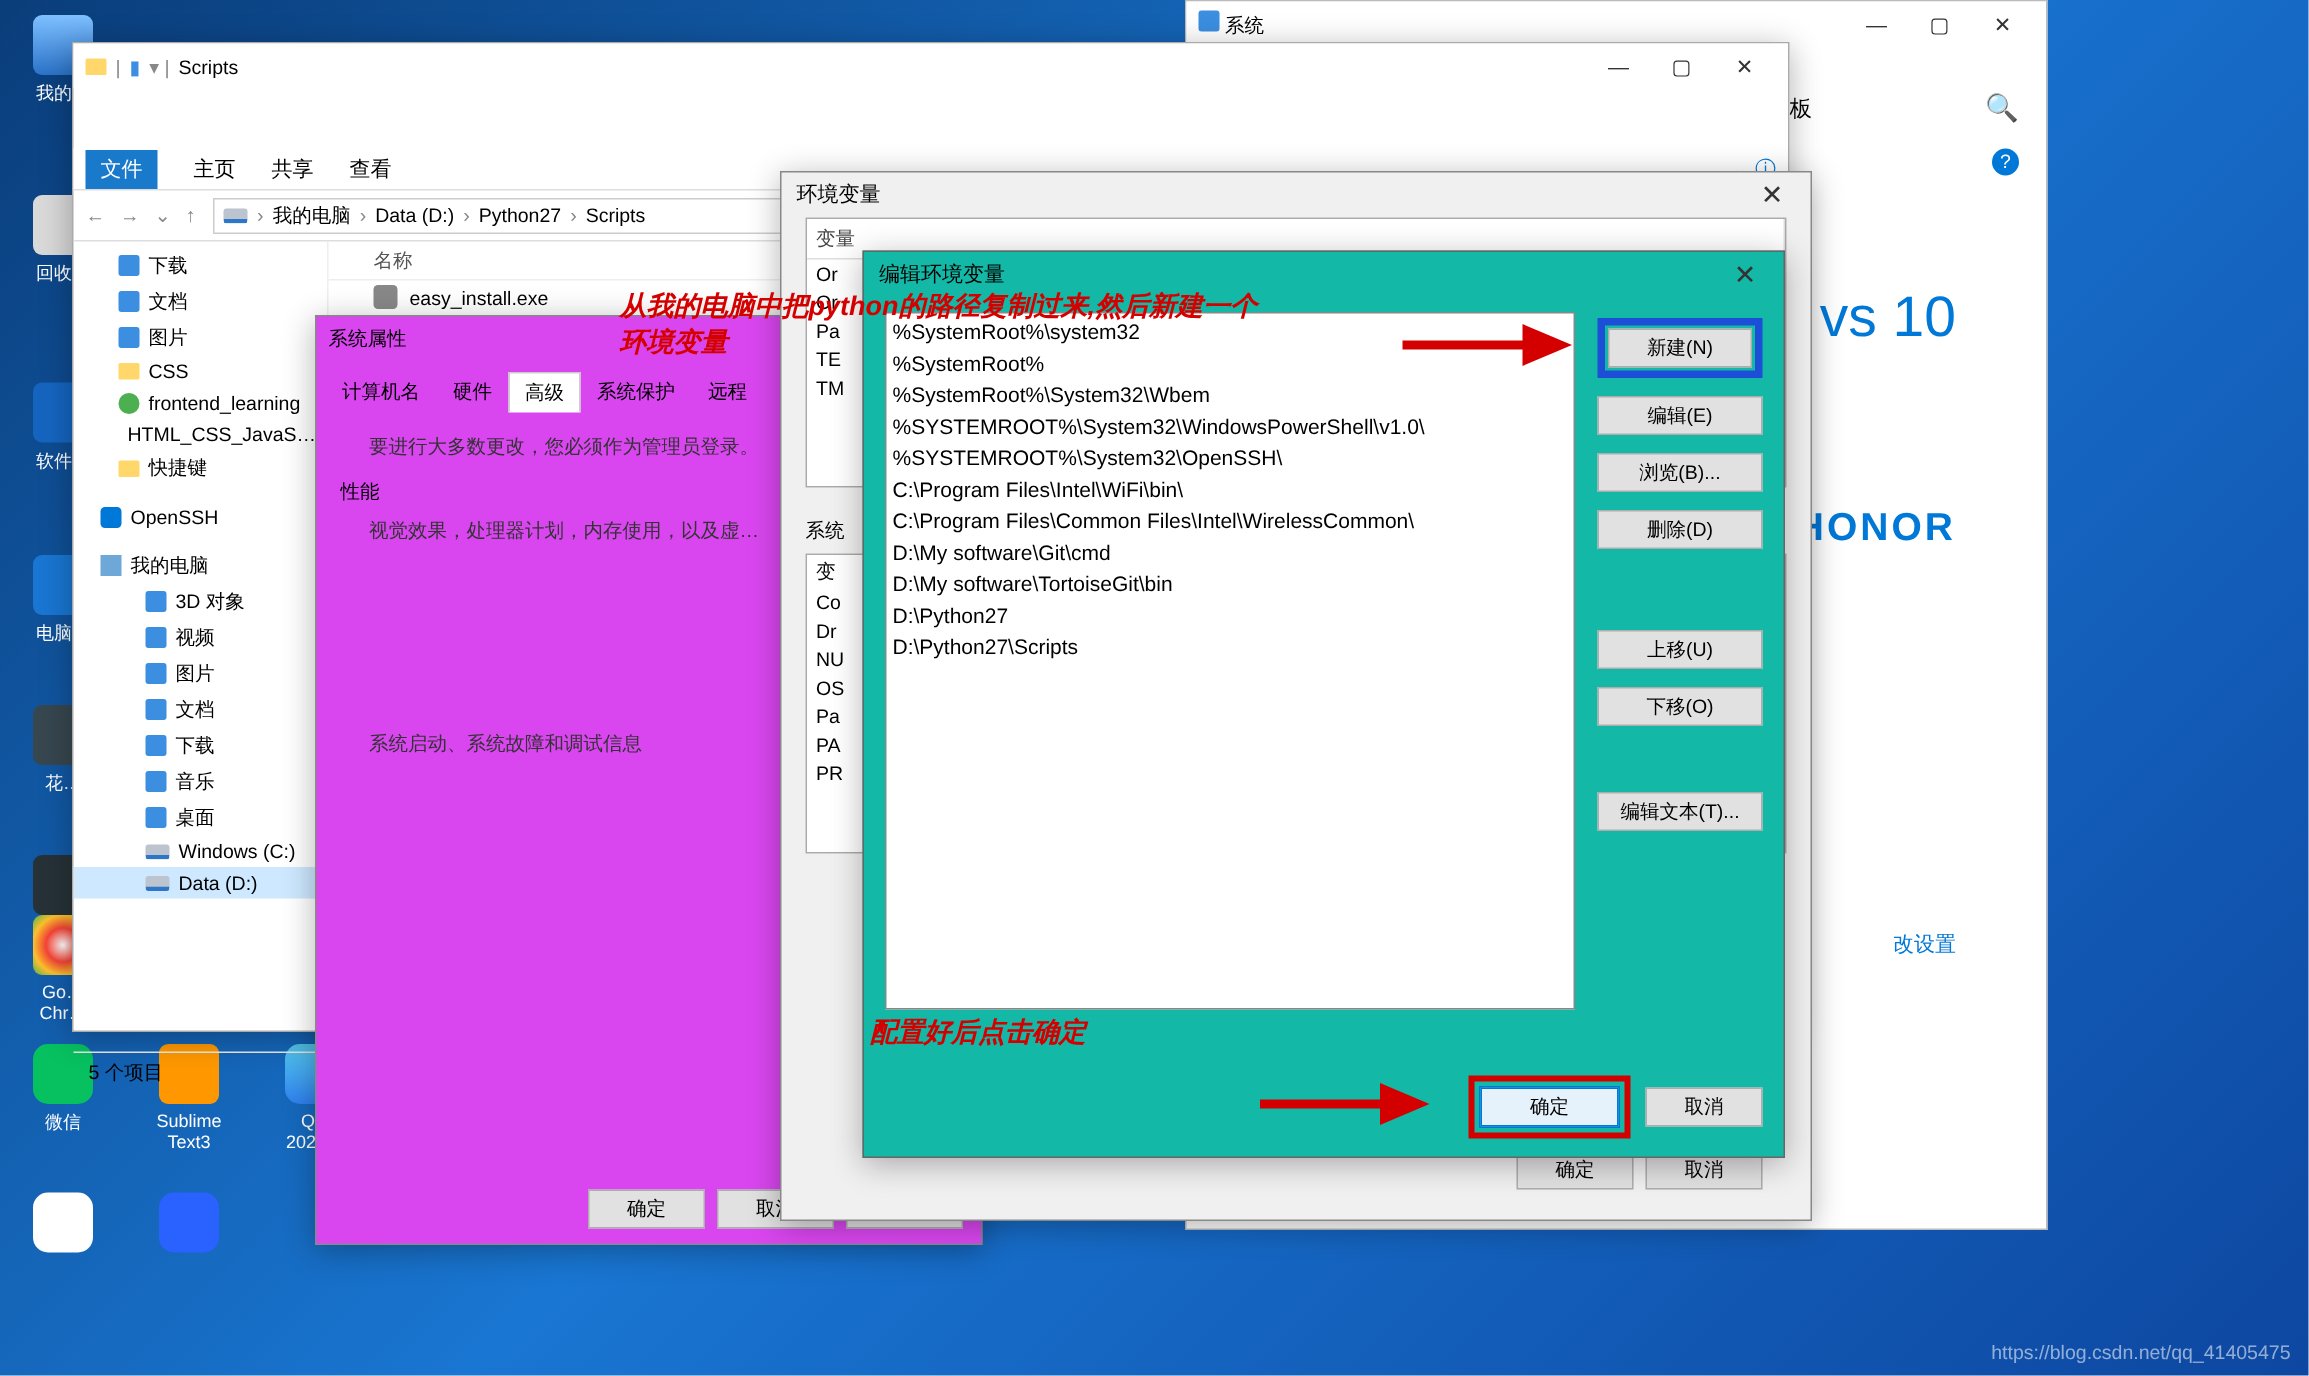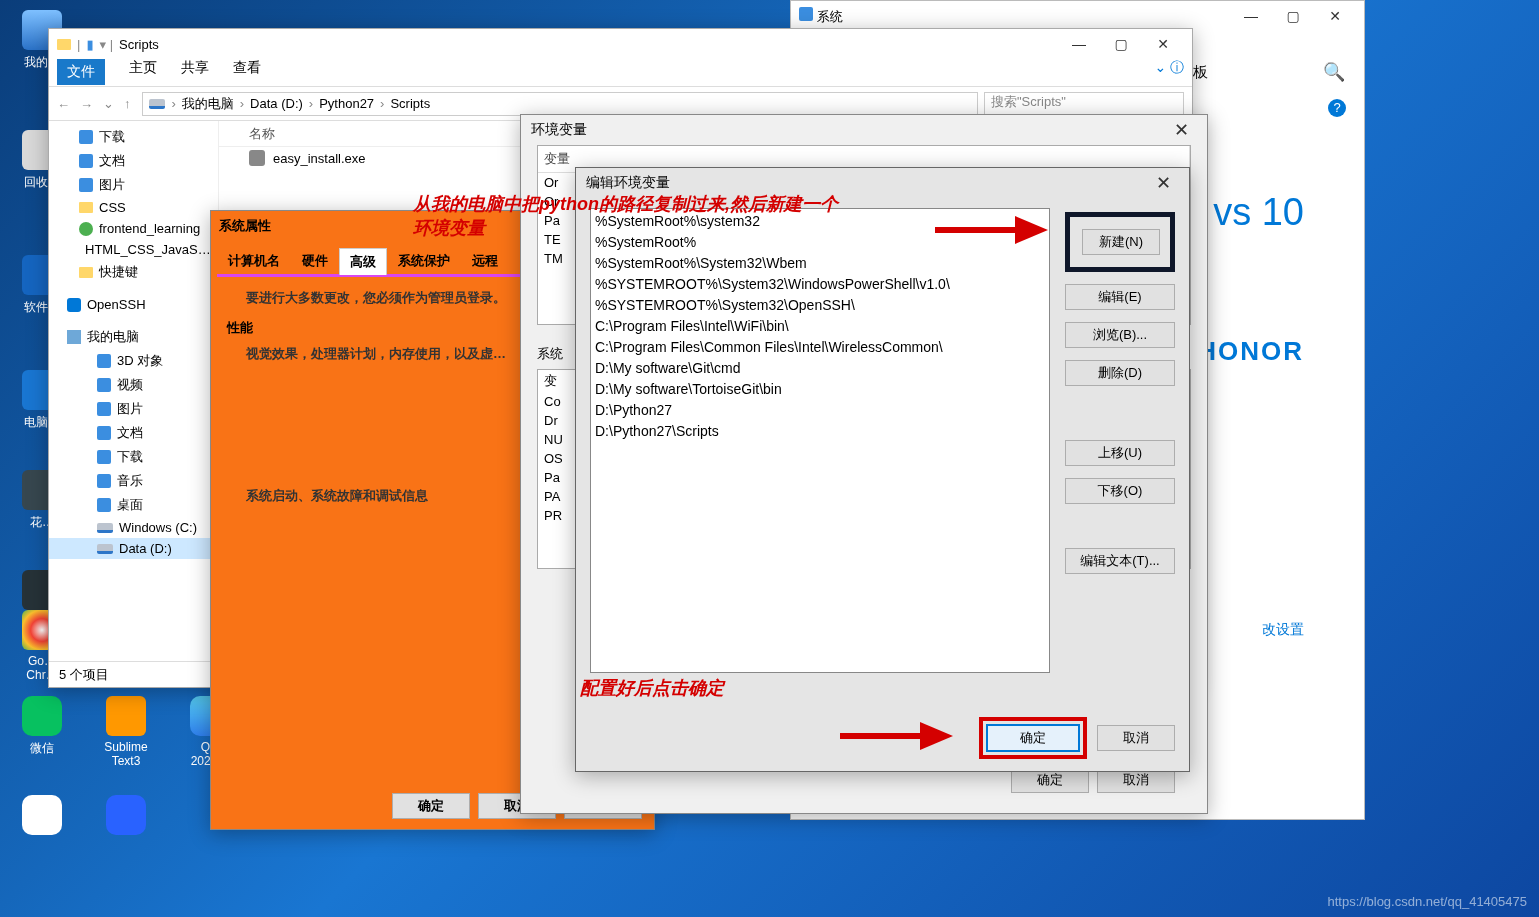--- a/index.html
+++ b/index.html
@@ -11,21 +11,21 @@
   .desktop-icon .ico { width: 40px; height: 40px; margin: 0 auto 4px; background: #444; border-radius: 6px; }
 
   
   .win { background: #fff; border: 1px solid #aaa; box-shadow: 0 4px 20px rgba(0,0,0,.3); }
   .titlebar { height: 30px; display: flex; align-items: center; padding: 0 8px; font-size: 13px; justify-content: space-between; }
   .winctl { display: flex; gap: 0; }
   .winbtn { width: 42px; height: 30px; display: flex; align-items: center; justify-content: center; font-size: 14px; color: #333; }
 
   
   #explorer { left: 48px; top: 28px; width: 1145px; height: 660px; }
-  #explorer .ribbon { background: #fff; height: 28px; display: flex; align-items: flex-start; padding: 0 8px; gap: 24px; border-bottom: 1px solid #ddd; font-size: 14px; }
+  #explorer .ribbon { background: #fff; height: 28px; display: flex; align-items: center; padding: 0 8px; gap: 24px; border-bottom: 1px solid #ddd; font-size: 14px; margin-top: 40px; }
   .ribbon .tab.active { background: #1979ca; color: #fff; padding: 4px 10px; }
   #explorer .crumbs { height: 34px; display: flex; align-items: center; padding: 0 8px; gap: 6px; border-bottom: 1px solid #ddd; font-size: 13px; }
   .navarrows { display: flex; gap: 10px; color: #888; margin-right: 6px; }
   .crumb-box { flex: 1; border: 1px solid #ccc; height: 24px; display: flex; align-items: center; padding: 0 6px; gap: 4px; font-size: 13px; }
   .crumb-sep { color: #888; margin: 0 2px; }
   .search-box { width: 200px; border: 1px solid #ccc; height: 24px; padding: 0 6px; color: #888; font-size: 13px; }
   .exp-body { display: flex; height: calc(100% - 30px - 28px - 34px - 26px); }
   .nav-pane { width: 170px; border-right: 1px solid #eee; padding: 4px 0; font-size: 13px; overflow: hidden; }
   .nav-item { padding: 3px 10px 3px 30px; display: flex; align-items: center; gap: 6px; white-space: nowrap; }
   .nav-item.sub { padding-left: 48px; }
@@ -39,21 +39,21 @@
 
   
   #bgwin { left: 790px; top: 0; width: 575px; height: 820px; background: #fff; border: 1px solid #bbb; }
   #bgwin .search { position: absolute; right: 18px; top: 60px; color: #555; font-size: 18px; }
   #bgwin .help { position: absolute; right: 18px; top: 98px; width: 18px; height: 18px; border-radius: 50%; background: #0078d7; color: #fff; text-align: center; font-size: 13px; line-height: 18px; }
   #bgwin .brand1 { position: absolute; right: 60px; top: 190px; font-size: 38px; font-weight: 300; color: #0078d7; }
   #bgwin .brand2 { position: absolute; right: 60px; top: 335px; font-size: 26px; font-weight: 600; letter-spacing: 2px; color: #0078d7; }
   #bgwin .link { position: absolute; right: 60px; top: 620px; color: #0078d7; font-size: 14px; }
 
   
-  #sysprops { left: 210px; top: 210px; width: 445px; height: 620px; background: #f97316; border: 1px solid #888; font-weight: bold; }
+  #sysprops { left: 210px; top: 210px; width: 445px; height: 620px; background: #d946ef; border: 1px solid #888; }
   #sysprops .tabs { display: flex; border-bottom: 3px solid #d946ef; margin: 6px 6px 0; font-size: 13px; }
   #sysprops .tabs span { padding: 4px 10px; border: 1px solid transparent; border-bottom: none; }
   #sysprops .tabs span.active { border-color: #ccc; background: #fff; position: relative; top: 1px; }
   .group { margin: 12px 16px; font-size: 13px; }
   .group .gt { margin-bottom: 8px; }
   .group .gd { margin-left: 19px; color: #333; }
   .btnrow { position: absolute; bottom: 10px; right: 12px; display: flex; gap: 8px; }
   .btn { min-width: 78px; height: 26px; border: 1px solid #adadad; background: #e1e1e1; display: flex; align-items: center; justify-content: center; font-size: 13px; padding: 0 12px; }
 
   
@@ -62,26 +62,26 @@
   .close-x { font-size: 18px; color: #333; padding: 2px 8px; }
   .section-label { margin: 12px 16px 6px; font-size: 13px; }
   .listbox { margin: 0 16px; border: 1px solid #aaa; background: #fff; height: 180px; font-size: 13px; position: relative; }
   .listbox .cols { display: flex; border-bottom: 1px solid #ddd; color: #444; }
   .listbox .cols span { flex: 1; padding: 4px 6px; border-right: 1px solid #ddd; }
   .lb-row { display: flex; }
   .lb-row span { flex: 1; padding: 2px 6px; white-space: nowrap; overflow: hidden; }
   .ev-btnrow { display: flex; justify-content: flex-end; gap: 8px; margin: 8px 16px; }
 
   
-  #editenv { left: 575px; top: 167px; width: 615px; height: 605px; background: #e5e5e5; border: 1px solid #666; z-index: 10; }
+  #editenv { left: 575px; top: 167px; width: 615px; height: 605px; background: #14b8a6; border: 1px solid #666; z-index: 10; }
   #editenv .pathlist { position: absolute; left: 14px; top: 40px; width: 460px; height: 465px; border: 1px solid #888; background: #fff; font-size: 14px; line-height: 21px; padding: 2px 4px; }
   #editenv .rbtns { position: absolute; right: 14px; top: 44px; width: 110px; display: flex; flex-direction: column; gap: 12px; }
   #editenv .okrow { position: absolute; bottom: 12px; right: 14px; display: flex; gap: 10px; }
   .highlight-ok { border: 4px solid #d40000; padding: 4px; }
-  .highlight-new { border: 5px solid #0f172a; padding: 12px; }
+  .highlight-new { border: 5px solid #1d4ed8; padding: 2px; }
   .btn.primary { background: #e5f1fb; border: 1px solid #0078d7; outline: 1px solid #0078d7; }
 
   
   .anno { position: absolute; color: #d40000; font-weight: bold; font-size: 18px; font-style: italic; z-index: 20; }
   .arrow-red { position: absolute; z-index: 20; }
 
   .folder-ico { width: 14px; height: 11px; background: #ffd76a; border-radius: 1px; display: inline-block; }
   .blue-ico { width: 14px; height: 14px; background: #3b8ee0; border-radius: 2px; display: inline-block; }
   .disk-ico { width: 16px; height: 10px; background: #bcc4cf; border-radius: 2px; display: inline-block; border-bottom: 3px solid #2d76c8; }
 

